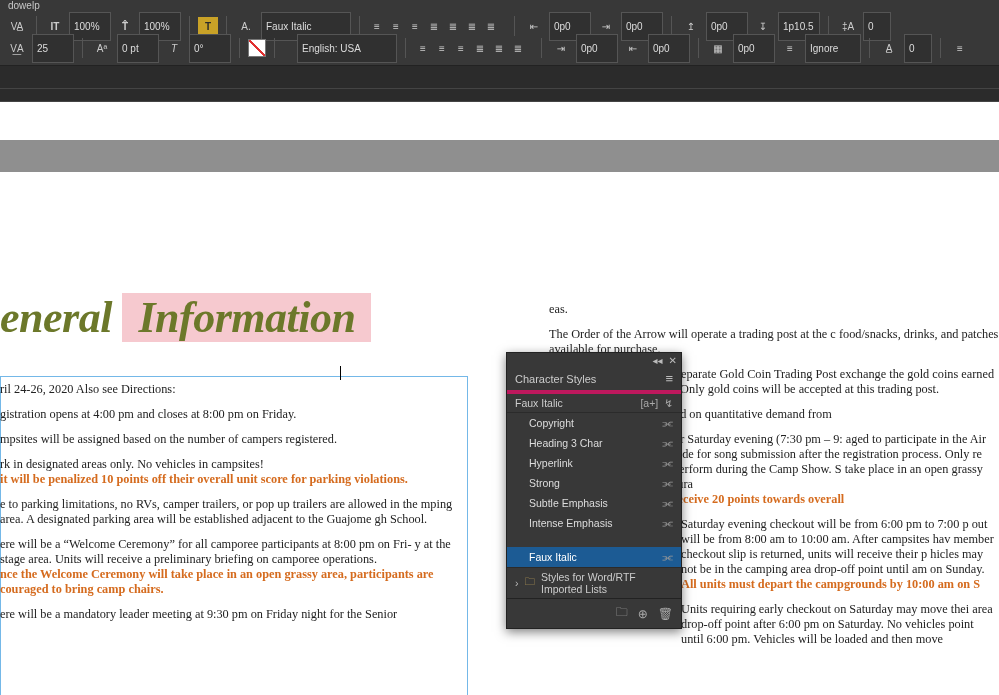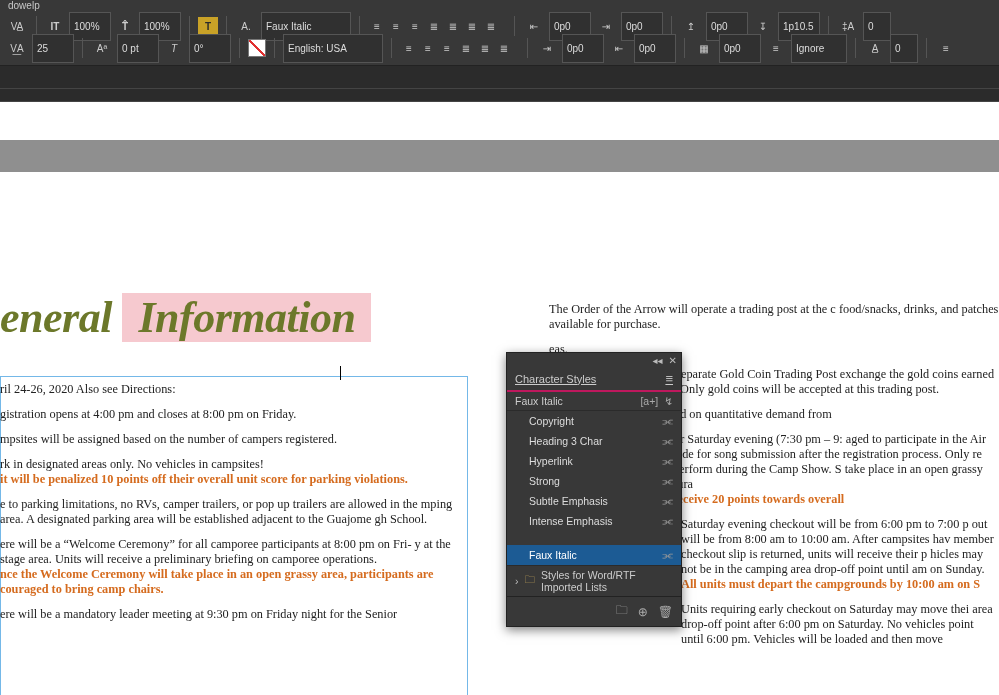--- a/index.html
+++ b/index.html
@@ -41,21 +41,21 @@
   .ctrl-field {
     height: 29px;
     background: #303030;
     border: 1px solid #555;
     color: #ddd;
     display: flex; align-items: center;
     padding: 0 4px;
     font-size: 10px;
     min-width: 42px;
   }
-  .ctrl-field.wide { min-width: 100px; }
+  .ctrl-field.wide { min-width: 100px; margin-left: 14px; }
   .ctrl-field.font { min-width: 90px; }
   .ctrl-cluster {
     display: flex; gap: 1px;
     margin-right: 6px;
   }
   .para-btn {
     width: 18px; height: 18px;
     display:flex; align-items:center; justify-content:center;
     color:#ccc;
   }
@@ -153,23 +153,23 @@
   }
   .panel-titlebar {
     height: 14px;
     display: flex; justify-content: flex-end; align-items: center;
     gap: 6px; padding: 0 4px;
     background: #383838;
   }
   .panel-titlebar span { font-size: 10px; color: #bbb; cursor: default; }
   .panel-tab {
     padding: 4px 8px;
-    border-bottom: 2px solid #be185d;
+    border-bottom: 4px solid #be185d;
     font-size: 11px;
-    display:flex; justify-content:space-between; align-items:center;text-decoration:underline;
+    display:flex; justify-content:space-between; align-items:center;
   }
   .panel-tab .menu { font-size: 13px; color:#bbb; }
   .panel-currow {
     display: flex; justify-content: space-between; align-items: center;
     padding: 3px 8px;
     border-bottom: 1px solid #2b2b2b;
     font-size: 10.5px;
   }
   .panel-currow .ra { display:flex; gap:6px; color:#aaa; }
   .style-list { }
@@ -310,22 +310,22 @@
     </p>
     <p>e to parking limitations, no RVs, camper trailers, or pop up trailers are allowed in the mping area. A designated parking area will be established adjacent to the Guajome gh School.</p>
     <p>
       <span>ere will be a “Welcome Ceremony” for all camporee participants at 8:00 pm on Fri- y at the stage area. Units will receive a preliminary briefing on camporee operations.</span><br>
       <span class="orange">nce the Welcome Ceremony will take place in an open grassy area, participants are couraged to bring camp chairs.</span>
     </p>
     <p>ere will be a mandatory leader meeting at 9:30 pm on Friday night for the Senior</p>
   </div>
 
   <div class="right-col">
+    <p>eas.</p>
     <p>The Order of the Arrow will operate a trading post at the c food/snacks, drinks, and patches available for purchase.</p>
-    <p>eas.</p>
     <p>Camp staff will operate a separate Gold Coin Trading Post exchange the gold coins earned during the camporee activ Only gold coins will be accepted at this trading post.</p>
     <p>Adult training will be based on quantitative demand from</p>
     <p>
       <span>The Camp Show will occur Saturday evening (7:30 pm – 9: aged to participate in the Air Band competition. Unit leade for song submission after the registration process. Only re ipants will be allowed to perform during the Camp Show. S take place in an open grassy area, participants are encoura</span><br>
       <span class="orange">Participating units will receive 20 points towards overall</span>
     </p>
     <div class="row">
       <div class="lab">Checkout:</div>
       <div class="body">
         <span>Saturday evening checkout will be from 6:00 pm to 7:00 p out will be from 8:00 am to 10:00 am. After campsites hav member checkout slip is returned, units will receive their p hicles may not be in the camping area drop-off point until am on Sunday.</span><br>

